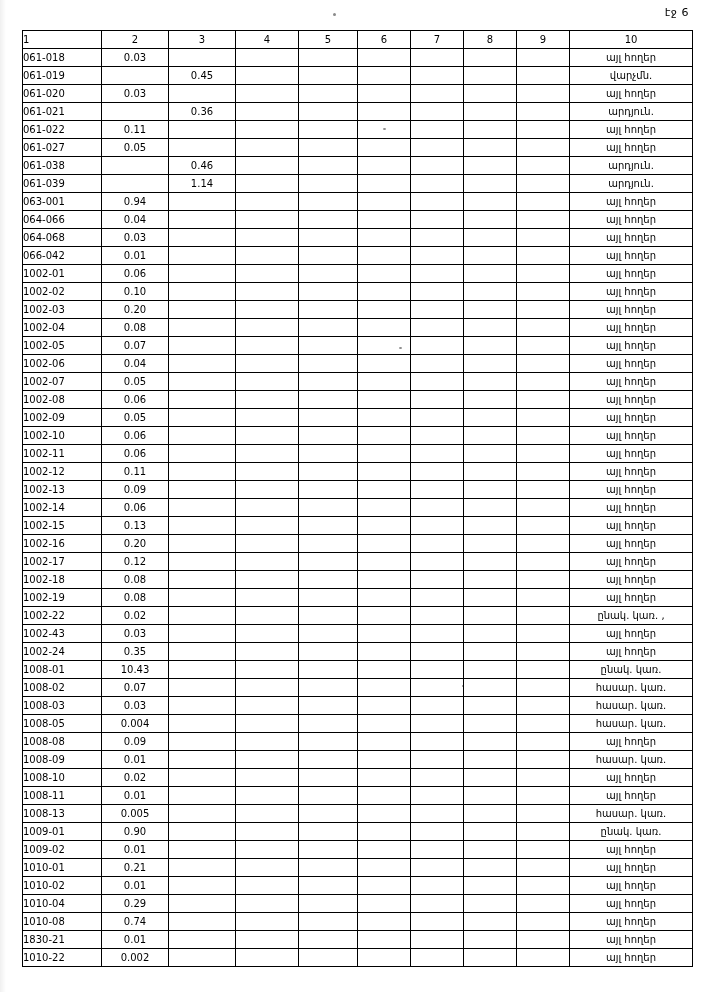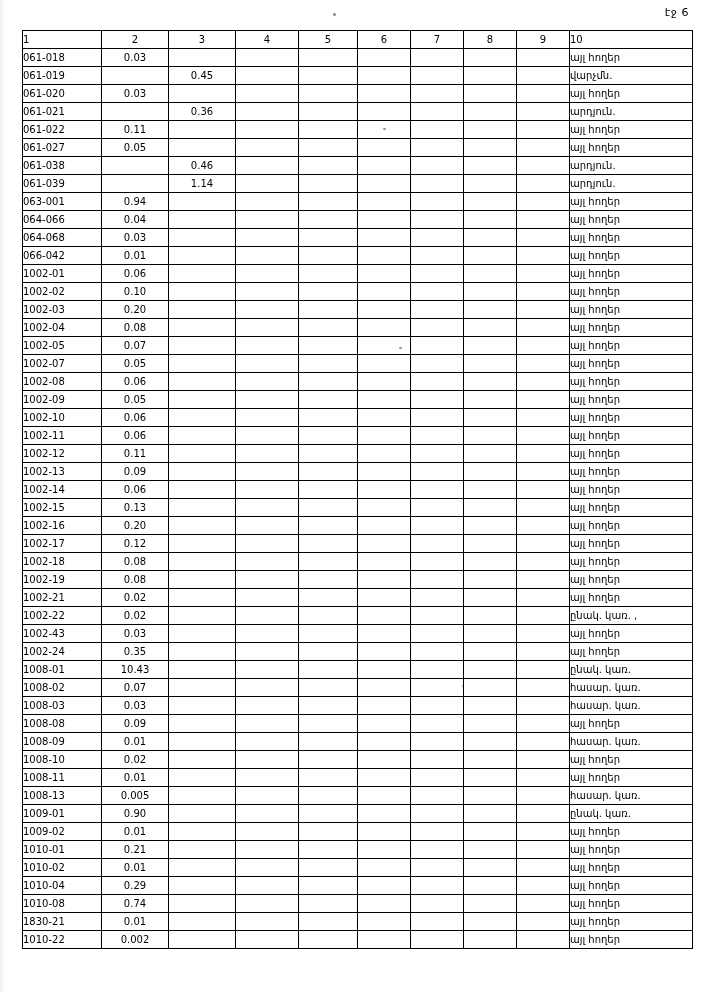--- a/index.html
+++ b/index.html
@@ -59,21 +59,21 @@
   }
   .c0 { width: 78px; text-align: left; padding-left: 4px; }
   .c1 { width: 66px; text-align: center; }
   .c2 { width: 66px; text-align: center; }
   .c3 { width: 62px; text-align: center; }
   .c4 { width: 58px; text-align: center; }
   .c5 { width: 52px; text-align: center; }
   .c6 { width: 52px; text-align: center; }
   .c7 { width: 52px; text-align: center; }
   .c8 { width: 52px; text-align: center; }
-  .c9 { width: 122px; text-align: left; padding-left: 4px; }
+  .c9 { width: 122px; text-align: center; padding-left: 4px; }
   tbody tr td { height: 17.3px; }
   .speck {
     position: absolute;
     background: #8a8a8a;
     border-radius: 50%;
   }
   .sp1 { top: 13px; left: 333px; width: 3px; height: 3px; }
   .sp2 { top: 128px; left: 383px; width: 3px; height: 2px; }
   .sp3 { top: 347px; left: 399px; width: 3px; height: 2px; }
   .sp4 { top: 685px; left: 462px; width: 2px; height: 2px; }
@@ -312,20 +312,32 @@
             <td class="c2"></td>
             <td class="c3"></td>
             <td class="c4"></td>
             <td class="c5"></td>
             <td class="c6"></td>
             <td class="c7"></td>
             <td class="c8"></td>
             <td class="c9">այլ հողեր</td>
           </tr>
           <tr>
+            <td class="c0">1002-06</td>
+            <td class="c1">0.04</td>
+            <td class="c2"></td>
+            <td class="c3"></td>
+            <td class="c4"></td>
+            <td class="c5"></td>
+            <td class="c6"></td>
+            <td class="c7"></td>
+            <td class="c8"></td>
+            <td class="c9">այլ հողեր</td>
+          </tr>
+          <tr>
             <td class="c0">1002-07</td>
             <td class="c1">0.05</td>
             <td class="c2"></td>
             <td class="c3"></td>
             <td class="c4"></td>
             <td class="c5"></td>
             <td class="c6"></td>
             <td class="c7"></td>
             <td class="c8"></td>
             <td class="c9">այլ հողեր</td>
@@ -468,32 +480,20 @@
             <td class="c2"></td>
             <td class="c3"></td>
             <td class="c4"></td>
             <td class="c5"></td>
             <td class="c6"></td>
             <td class="c7"></td>
             <td class="c8"></td>
             <td class="c9">այլ հողեր</td>
           </tr>
           <tr>
-            <td class="c0">1002-21</td>
-            <td class="c1">0.02</td>
-            <td class="c2"></td>
-            <td class="c3"></td>
-            <td class="c4"></td>
-            <td class="c5"></td>
-            <td class="c6"></td>
-            <td class="c7"></td>
-            <td class="c8"></td>
-            <td class="c9">այլ հողեր</td>
-          </tr>
-          <tr>
             <td class="c0">1002-22</td>
             <td class="c1">0.02</td>
             <td class="c2"></td>
             <td class="c3"></td>
             <td class="c4"></td>
             <td class="c5"></td>
             <td class="c6"></td>
             <td class="c7"></td>
             <td class="c8"></td>
             <td class="c9">ընակ. կառ. ,</td>
@@ -542,20 +542,32 @@
             <td class="c4"></td>
             <td class="c5"></td>
             <td class="c6"></td>
             <td class="c7"></td>
             <td class="c8"></td>
             <td class="c9">հասար. կառ.</td>
           </tr>
           <tr>
             <td class="c0">1008-03</td>
             <td class="c1">0.03</td>
+            <td class="c2"></td>
+            <td class="c3"></td>
+            <td class="c4"></td>
+            <td class="c5"></td>
+            <td class="c6"></td>
+            <td class="c7"></td>
+            <td class="c8"></td>
+            <td class="c9">հասար. կառ.</td>
+          </tr>
+          <tr>
+            <td class="c0">1008-05</td>
+            <td class="c1">0.004</td>
             <td class="c2"></td>
             <td class="c3"></td>
             <td class="c4"></td>
             <td class="c5"></td>
             <td class="c6"></td>
             <td class="c7"></td>
             <td class="c8"></td>
             <td class="c9">հասար. կառ.</td>
           </tr>
           <tr>

